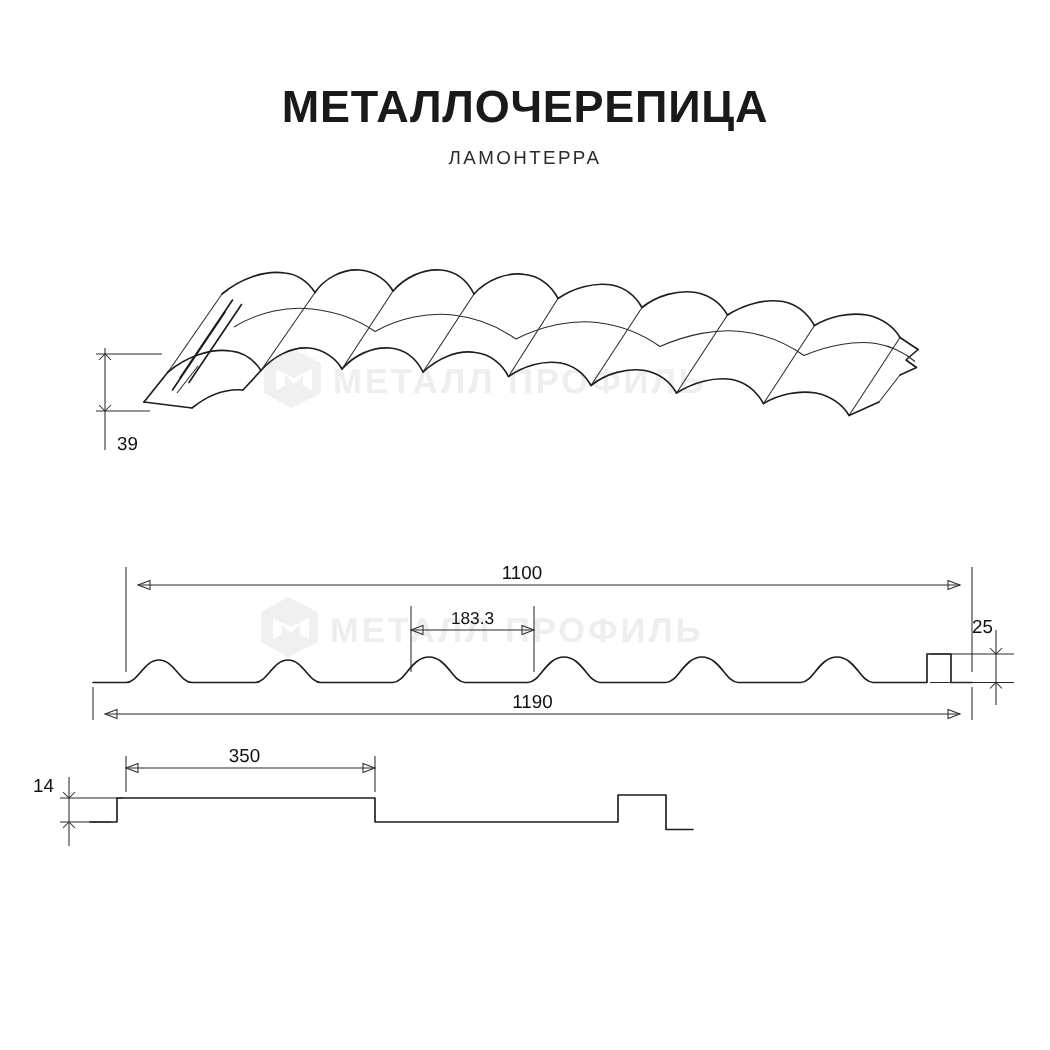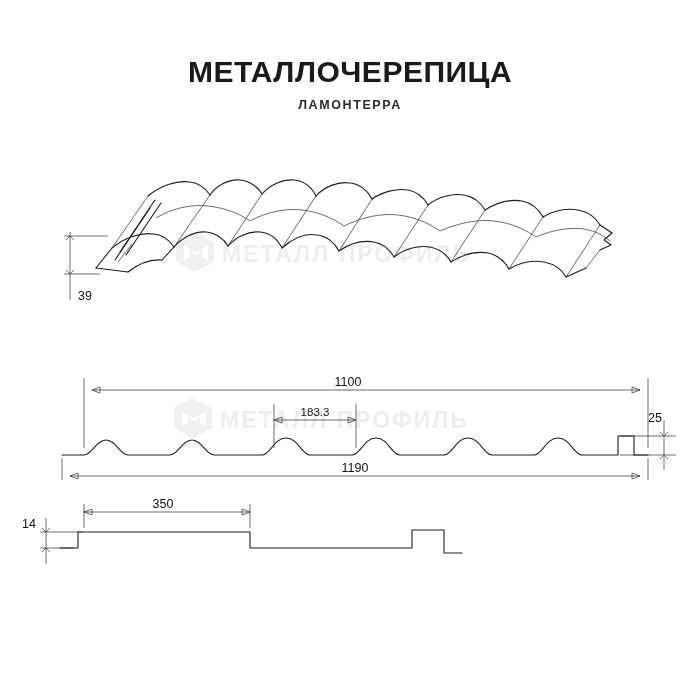--- a/index.html
+++ b/index.html
@@ -30,21 +30,21 @@
   .title {
     font-size: 30px;
     font-weight: bold;
     letter-spacing: 0.5px;
     color: #1a1a1a;
     line-height: 1.05;
   }
   .subtitle {
     margin-top: 10px;
     font-size: 12.5px;
-    font-weight: bold;
+    font-weight: normal;
     letter-spacing: 1.6px;
     color: #2b2b2b;
   }
   .drawing {
     position: absolute;
     left: 0;
     top: 0;
     width: 700px;
     height: 700px;
   }

